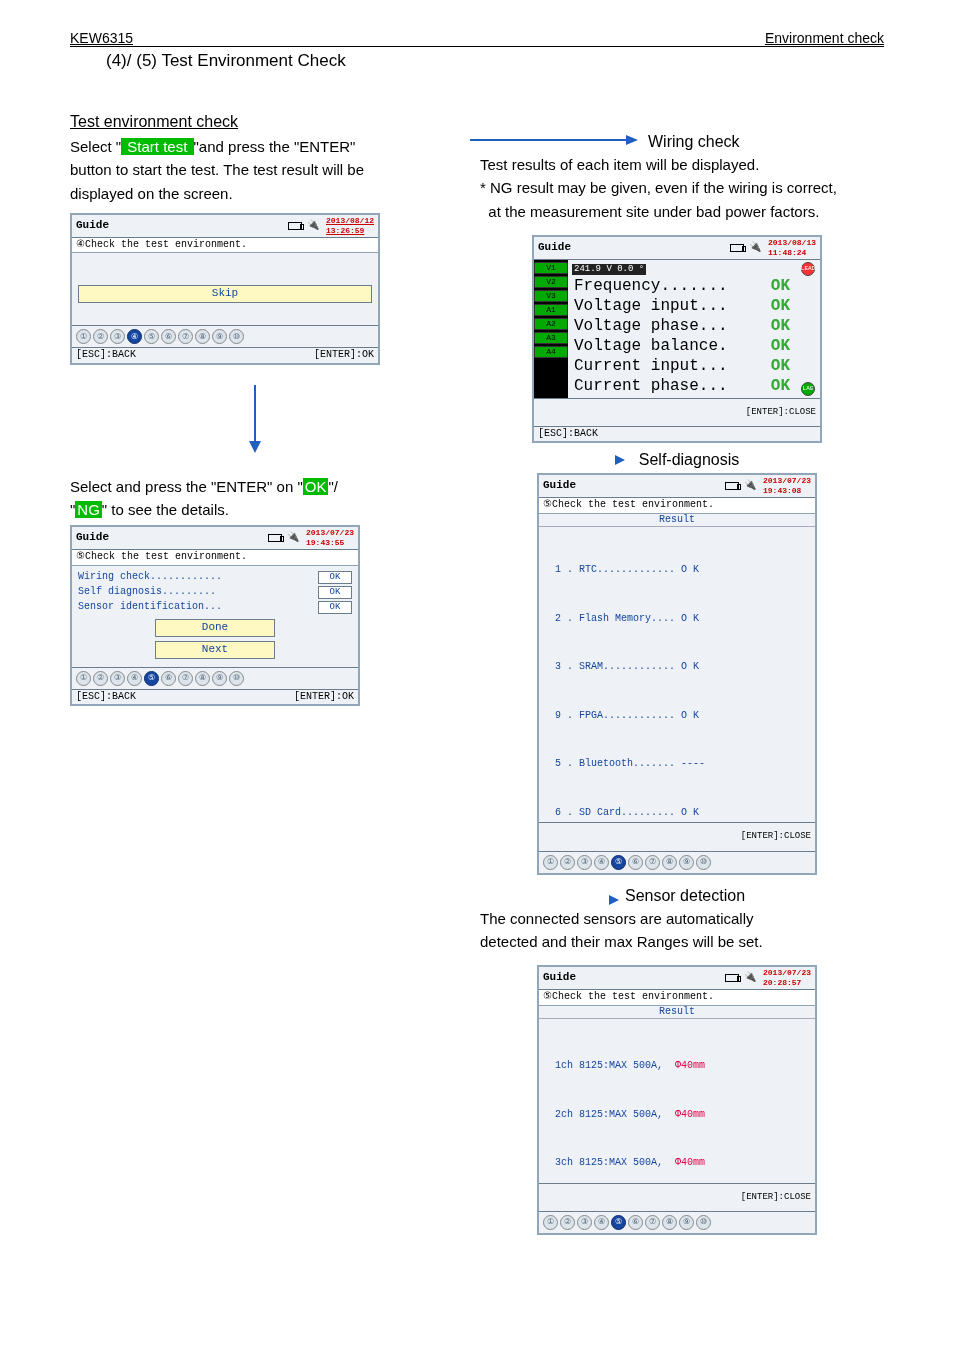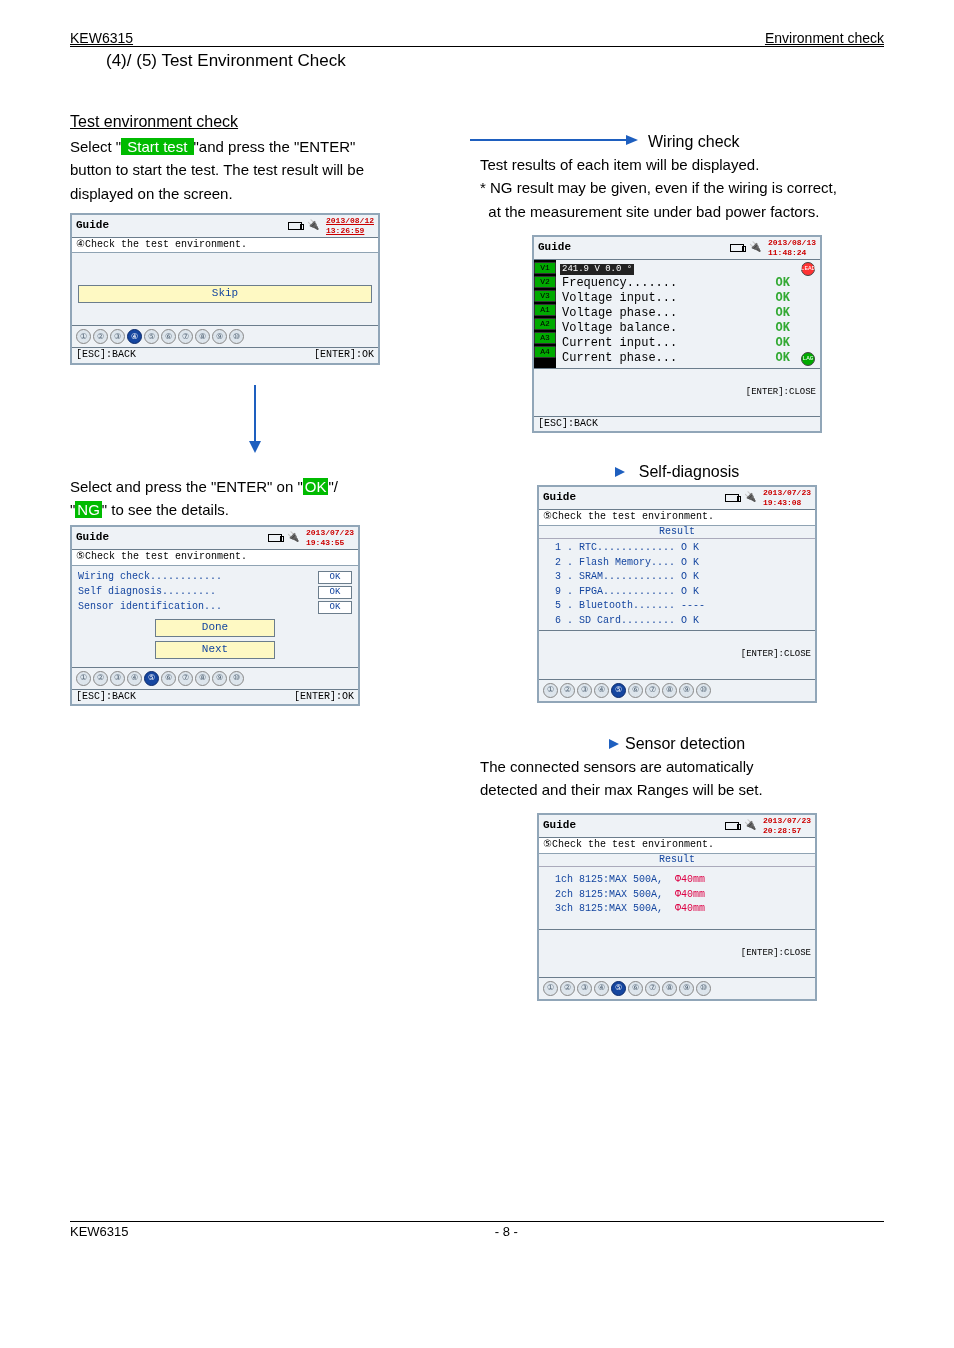--- a/index.html
+++ b/index.html
@@ -125,42 +125,42 @@
   .result-row {
     display:flex; align-items:center; gap:15px; padding:1px 0; font-size:10px;
   }
   .result-row .label { flex:1; color:#1546a0; }
   .ok-box {
     border:1px solid #6b7d8c; background:#fff; color:#1546a0;
     font-size:9px; padding:0 8px;
     min-width:34px; text-align:center;
   }
   .wc-left {
-    width:22px; background:#000; color:#fff; font-size:8px; text-align:center;
+    width:34px; background:#000; color:#fff; font-size:8px; text-align:center;
     display:flex; flex-direction:column; gap:2px; padding:2px 0;
   }
   .wc-left div { border:1px solid #333; border-radius:1px; background:#0a0; color:#000;}
   .wc-rows { flex:1; padding:2px 4px;}
-  .wc-line { display:flex; justify-content:space-between; font-size:12px; padding:0 2px;}
+  .wc-line { display:flex; justify-content:space-between; font-size:16px; padding:0 2px;}
   .wc-line .oklab { color:#3a3; font-weight:bold;}
   .wc-rightcol {
     width:24px; display:flex; flex-direction:column; justify-content:space-between;
     font-size:7px; padding:2px 0; align-items:center;
   }
   .probe {
     width:14px; height:14px; border-radius:50%;
     border:1px solid #444; background:#f33;
     display:flex; align-items:center; justify-content:center;
     font-size:6px; color:#fff;
   }
   .probe.grn { background:#0a0;}
-  .enter-close { text-align:right; font-size:9px; font-family:"Courier New",monospace; padding:18px 4px; border-top:1px solid #6b7d8c;}
+  .enter-close { text-align:right; font-size:9px; font-family:"Courier New",monospace; padding:8px 4px; border-top:1px solid #6b7d8c;}
 
   
-  .sd-row { font-size:10px; color:#1546a0; padding:1px 4px;}
+  .sd-row { font-size:10px; color:#1546a0; padding:1px 4px;margin-top:34px;}
   .sd-val { color:#d04; }
 
   
   .arrow-green {
     position:relative;
   }
   .arrow-green:after{
     content:""; position:absolute; right:-42px; top:3px;
     width:34px; height:2px; background:#0a0;
   }
@@ -361,21 +361,21 @@
               </div>
           </div>
         </div>
         <div class="enter-close">[ENTER]:CLOSE</div>
         <div class="dev-foot">
             <span>[ESC]:BACK</span>
             <span></span>
           </div>
       </div>
 
-      <div class="arrow-heading" style="margin-top:30px;gap:8px;">
+      <div class="arrow-heading" style="margin-top:8px;gap:8px;">
         <span class="blue-arrow-right"></span>
         <span>Self-diagnosis</span>
       </div>
 
       <div class="dev" style="width:280px;margin:4px auto 0 auto;">
         <div class="dev-hdr">
           <div>Guide</div>
           <div class="right">
             <span class="batt"></span>
             <span class="plug">🔌</span>
@@ -401,21 +401,21 @@
             <div class="step">④</div>
           <div class="step on">⑤</div>
           <div class="step">⑥</div>
             <div class="step">⑦</div>
             <div class="step">⑧</div>
             <div class="step">⑨</div>
             <div class="step">⑩</div>
         </div>
       </div>
 
-      <div class="arrow-heading" style="margin-top:32px;">
+      <div class="arrow-heading" style="margin-top:12px;align-items:flex-end;">
         <span class="blue-arrow-right"></span>
         <span>Sensor detection</span>
       </div>
       <div class="right-box-text">
         <span>The connected sensors are automatically</span><br>
         <span>detected and their max Ranges will be set.</span>
       </div>
 
       <div class="dev" style="width:280px;margin:6px auto 0 auto;">
         <div class="dev-hdr">

